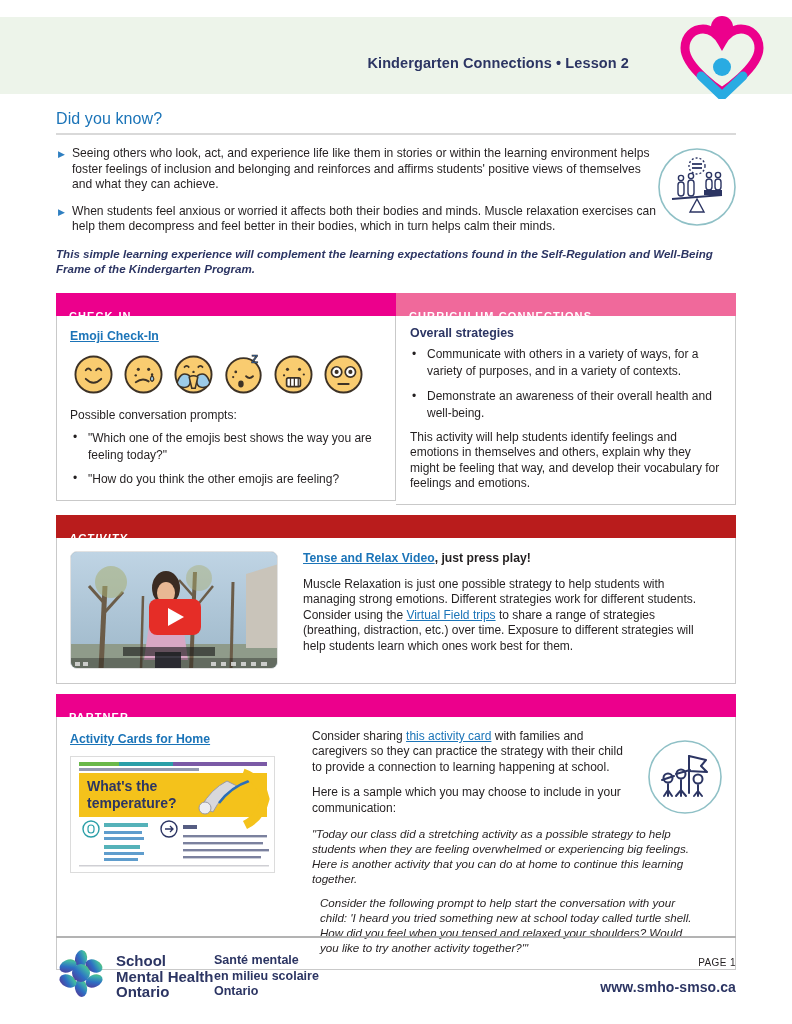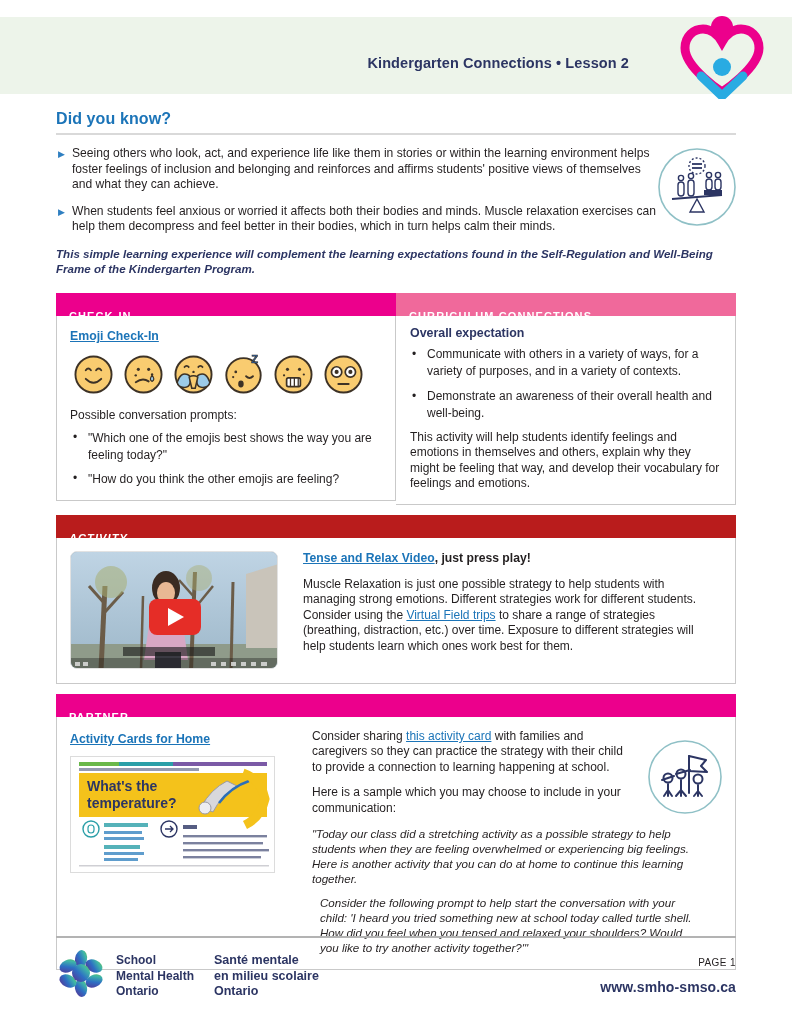--- a/index.html
+++ b/index.html
@@ -25,21 +25,21 @@
   .logo-mark {
     position: absolute; top: 14px; right: 22px; width: 95px; height: 85px;
   }
 
   
   .content {
     position: absolute; top: 110px; left: 56px; width: 680px;
   }
 
   .did-you-know-title {
-    font-size: 16px; font-weight: bold; color: #1b74b8; letter-spacing: .1px;
+    font-size: 16px; font-weight: normal; color: #1b74b8; letter-spacing: .1px;
     margin-bottom: 5px;
   }
   .rule {
     height: 2px; background: #d9d9d9; margin-bottom: 11px; width: 680px;
   }
 
   .bullets { width: 600px; }
   .bullet-row { display: flex; margin-bottom: 11px; }
   .bullet-tri {
     flex: 0 0 16px; color: #2f7fc1; font-size: 9px; line-height: 17px;
@@ -114,21 +114,21 @@
   .quote2 { margin-top: 9px; padding-left: 8px; }
   .partner-icon { position: absolute; right: 12px; top: 44px; width: 78px; height: 78px; }
 
   
   .footer-rule {
     position: absolute; top: 936px; left: 56px; width: 680px; height: 2px;
     background: #b3b3b3;
   }
   .footer-logo { position: absolute; top: 949px; left: 56px; width: 50px; height: 48px; }
   .footer-txt-en {
-    position: absolute; top: 953px; left: 116px; font-size: 12px;
+    position: absolute; top: 953px; left: 116px; font-size: 15px;
     font-weight: bold; line-height: 15.5px; color: #2c3563;
   }
   .footer-txt-fr {
     position: absolute; top: 953px; left: 214px; font-size: 12.5px;
     font-weight: bold; line-height: 15.5px; color: #2c3563;
   }
   .page-num {
     position: absolute; top: 957px; right: 56px; font-size: 10px;
     color: #231f20; letter-spacing: .4px;
   }
@@ -267,21 +267,21 @@
               <div class="dot-text">"How do you think the other emojis are feeling?</div>
             </div>
           </div>
         </div>
       </div>
 
       <div style="width:340px;">
         <div class="bar bar-curriculum">CURRICULUM CONNECTIONS</div>
         <div class="col-right">
           <div class="colpad" style="padding-left:14px;">
-            <div class="ovl-title">Overall expectation</div>
+            <div class="ovl-title">Overall strategies</div>
             <div class="ovl-dot-row">
               <div class="ovl-dot">•</div>
               <div class="dot-text">Communicate with others in a variety of ways, for a variety of purposes, and in a variety of contexts.</div>
             </div>
             <div class="ovl-dot-row">
               <div class="ovl-dot">•</div>
               <div class="dot-text">Demonstrate an awareness of their overall health and well-being.</div>
             </div>
             <div class="body-text">This activity will help students identify feelings and emotions in themselves and others, explain why they might be feeling that way, and develop their vocabulary for feelings and emotions.</div>
           </div>

